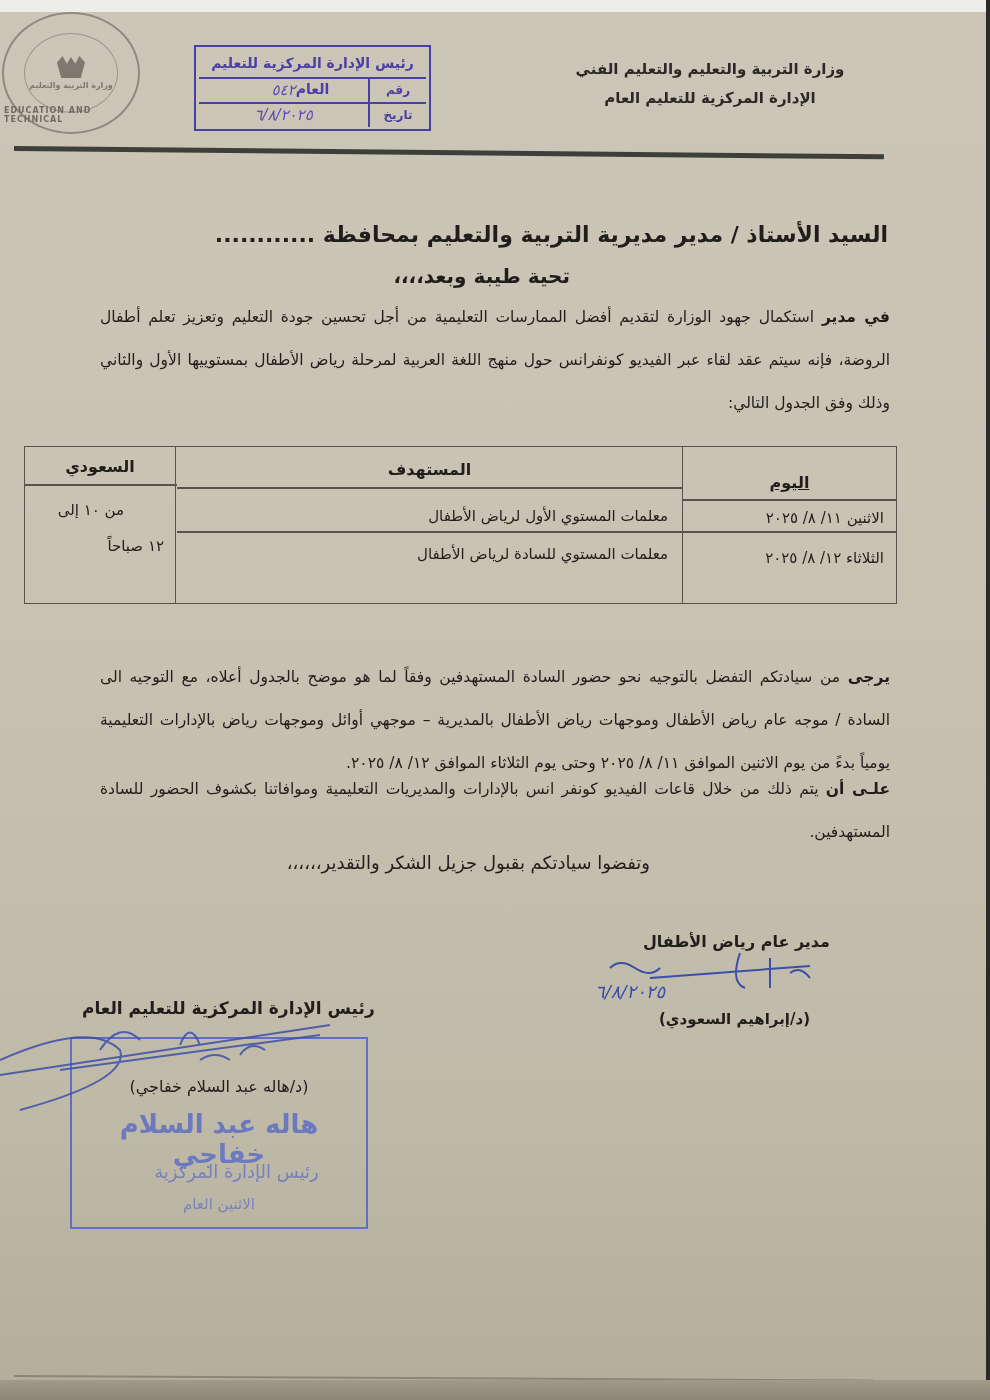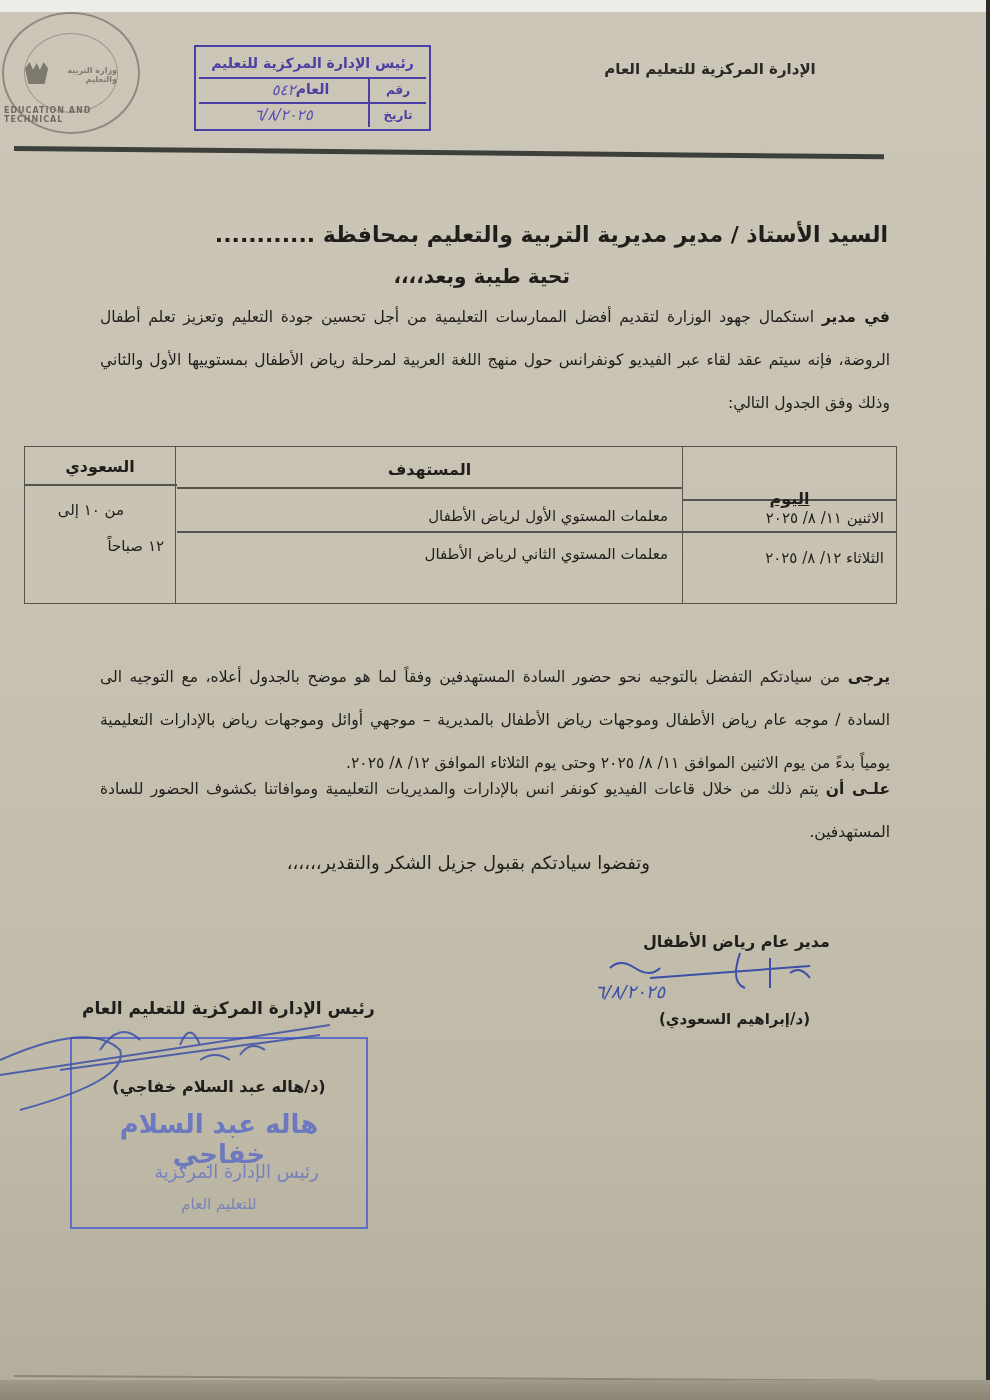--- a/index.html
+++ b/index.html
@@ -10,21 +10,21 @@
     color:#1f1e1b;
   }
   .topstrip { position:absolute; left:0; top:0; width:990px; height:12px; background:#ededea; }
   .rightedge { position:absolute; right:0; top:0; width:4px; height:1400px; background:#2b2a27; }
   .abs { position:absolute; }
   .rtl { direction:rtl; unicode-bidi:embed; }
 
   
   .ministry { right:140px; top:55px; text-align:center; font-weight:bold; font-size:15px; line-height:29px; width:280px; color:#2a2926; }
   .seal { left:2px; top:12px; width:138px; height:122px; border-radius:50%; border:2px solid #8e8a80; box-sizing:border-box; display:flex; align-items:center; justify-content:center; }
-  .seal-inner { width:92px; height:78px; border-radius:50%; border:1.5px solid #9a968c; display:flex; flex-direction:row; align-items:center; justify-content:center; }
+  .seal-inner { width:92px; height:78px; border-radius:50%; border:1.5px solid #9a968c; display:flex; flex-direction:column; align-items:center; justify-content:center; }
   .seal-eagle { width:28px; height:22px; background:#7d796f; clip-path:polygon(0 30%,20% 0,35% 35%,50% 5%,65% 35%,80% 0,100% 30%,85% 100%,15% 100%); }
   .seal-text { font-size:8px; color:#7d796f; margin-top:3px; font-weight:bold; }
   .seal-ring { position:absolute; bottom:8px; font-size:8px; font-weight:bold; color:#6f6b61; letter-spacing:1px; }
 
   .stamp { left:194px; top:45px; width:237px; height:86px; border:2.5px solid #4c3fa3; box-sizing:border-box; padding:3px; color:#4c3fa3; }
   .stamp-title { text-align:center; font-weight:bold; font-size:14px; border-bottom:2px solid #4c3fa3; height:27px; line-height:26px; }
   .stamp-row { display:flex; height:23px; border-bottom:2px solid #4c3fa3; }
   .stamp-row:last-child { border-bottom:none; }
   .stamp-label { width:56px; border-left:2px solid #4c3fa3; font-weight:bold; font-size:12px; text-align:center; line-height:22px; }
   .stamp-value { flex:1; text-align:center; font-size:15px; line-height:22px; font-style:italic; color:#5a4fb0; }
@@ -50,21 +50,21 @@
   .p3 { top:768px; line-height:43px; }
   .closing { right:340px; top:852px; font-weight:normal; font-size:18px; }
 
   
   .sig1-title { right:160px; top:932px; font-weight:bold; font-size:16px; }
   .sig1-name { right:180px; top:1010px; font-weight:bold; font-size:15px; }
   .sig1-scrawl { left:590px; top:948px; width:240px; height:60px; }
 
   .sig2-title { left:82px; top:998px; font-weight:bold; font-size:17px; }
   .stamp2 { left:70px; top:1037px; width:298px; height:192px; border:2.5px solid #5f6fc4; box-sizing:border-box; color:#5f6fc4; text-align:center; }
-  .stamp2-name { position:absolute; left:0; right:0; top:38px; font-weight:bold; font-size:16px; color:#1f1e1b; }
+  .stamp2-name { position:absolute; left:0; right:0; top:38px; font-weight:normal; font-size:16px; color:#1f1e1b; }
   .stamp2-l1 { position:absolute; left:0; right:0; top:70px; font-weight:bold; font-size:26px; letter-spacing:3px; opacity:.85; }
   .stamp2-l2 { position:absolute; left:0; right:0; top:122px; font-size:18px; letter-spacing:4px; opacity:.75;padding-left:35px; }
   .stamp2-l3 { position:absolute; left:0; right:0; top:156px; font-size:15px; letter-spacing:4px; opacity:.7; }
   .sig2-scrawl { left:0; top:1000px; width:360px; height:120px; }
 
   .bottom-shadow { left:0; top:1380px; width:990px; height:20px; background:linear-gradient(180deg, #a09a89, #8a8575); }
   .bottom-line { left:14px; top:1375px; width:860px; height:1.5px; background:#8a8677; transform:rotate(0.3deg); transform-origin:left center;}
 </style>
 </head>
 <body>
@@ -86,20 +86,21 @@
     <div class="stamp-label">رقم</div>
     <div class="stamp-value">٥٤٢</div>
   </div>
   <div class="stamp-row">
     <div class="stamp-label">تاريخ</div>
     <div class="stamp-value">٦/٨/٢٠٢٥</div>
   </div>
 </div>
 
 <div class="abs ministry rtl">
+  <div>وزارة التربية والتعليم والتعليم الفني</div>
   <div>الإدارة المركزية للتعليم العام</div>
 </div>
 
 <div class="abs rule"></div>
 
 <div class="abs addressee rtl">السيد الأستاذ / مدير مديرية التربية والتعليم بمحافظة ............</div>
 <div class="abs greeting rtl">تحية طيبة وبعد،،،،</div>
 
 <div class="abs para p1 rtl">
   <b>في مدير</b><span> استكمال جهود الوزارة لتقديم أفضل الممارسات التعليمية من أجل تحسين جودة التعليم وتعزيز تعلم أطفال الروضة، فإنه سيتم عقد لقاء عبر الفيديو كونفرانس حول منهج اللغة العربية لمرحلة رياض الأطفال بمستوييها الأول والثاني وذلك وفق الجدول التالي:</span>
@@ -109,26 +110,26 @@
   <div class="col" style="left:150px;"></div>
   <div class="col" style="left:657px;"></div>
 
   <div class="hline" style="left:0; width:152px; top:37px;"></div>
   <div class="hline" style="left:152px; width:506px; top:40px;"></div>
   <div class="hline" style="left:658px; width:213px; top:52px;"></div>
   <div class="hline" style="left:152px; width:720px; top:84px;"></div>
 
   <div class="abs th rtl" style="left:0; width:150px; top:10px;">السعودي</div>
   <div class="abs th rtl" style="left:152px; width:505px; top:13px;">المستهدف</div>
-  <div class="abs th rtl" style="left:658px; width:213px; top:42px;text-decoration:underline;">اليوم</div>
+  <div class="abs th rtl" style="left:658px; width:213px; top:26px;text-decoration:underline;">اليوم</div>
 
   <div class="abs cell rtl" style="right:12px; top:62px;">الاثنين ١١/ ٨/ ٢٠٢٥</div>
   <div class="abs cell rtl" style="right:228px; top:60px;">معلمات المستوي الأول لرياض الأطفال</div>
   <div class="abs cell rtl" style="right:12px; top:102px;">الثلاثاء ١٢/ ٨/ ٢٠٢٥</div>
-  <div class="abs cell rtl" style="right:228px; top:98px;">معلمات المستوي الثاني لرياض الأطفال</div>
+  <div class="abs cell rtl" style="right:228px; top:98px;">معلمات المستوي للسادة لرياض الأطفال</div>
 
   <div class="abs cell rtl" style="right:772px; top:54px;">من ١٠ إلى</div>
   <div class="abs cell rtl" style="right:732px; top:90px;">١٢ صباحاً</div>
 </div>
 
 <div class="abs para p2 rtl">
   <b>يرجى</b><span> من سيادتكم التفضل بالتوجيه نحو حضور السادة المستهدفين وفقاً لما هو موضح بالجدول أعلاه، مع التوجيه الى السادة / موجه عام رياض الأطفال وموجهات رياض الأطفال بالمديرية – موجهي أوائل وموجهات رياض بالإدارات التعليمية يومياً بدءً من يوم الاثنين الموافق ١١/ ٨/ ٢٠٢٥ وحتى يوم الثلاثاء الموافق ١٢/ ٨/ ٢٠٢٥.</span>
 </div>
 
 <div class="abs para p3 rtl">
@@ -141,21 +142,21 @@
 <svg class="abs sig1-scrawl" viewBox="0 0 240 60">
   <path d="M20 20 q10 -10 25 0 t25 0 M60 30 L220 18 M150 5 q-10 30 5 35 M180 10 l0 30 M200 25 q10 -8 20 5" stroke="#3b4fa8" stroke-width="2" fill="none"></path>
   <text x="5" y="50" font-size="18" fill="#3b4fa8" font-style="italic">٦/٨/٢٠٢٥</text>
 </svg>
 <div class="abs sig1-name rtl">(د/إبراهيم السعودي)</div>
 
 <div class="abs stamp2 rtl">
   <div class="stamp2-name">(د/هاله عبد السلام خفاجي)</div>
   <div class="stamp2-l1">هاله عبد السلام خفاجي</div>
   <div class="stamp2-l2">رئيس الإدارة المركزية</div>
-  <div class="stamp2-l3">للتعليم العام</div>
+  <div class="stamp2-l3">الاثنين العام</div>
 </div>
 <div class="abs sig2-title rtl">رئيس الإدارة المركزية للتعليم العام</div>
 <svg class="abs sig2-scrawl" viewBox="0 0 360 120">
   <path d="M0 60 Q90 20 120 50 Q130 80 20 110 M0 75 L330 25 M60 70 L320 35 M100 50 q20 -30 40 -10 M180 45 q10 -25 20 0 M200 60 q15 -10 30 0 M240 55 q10 -15 25 -5" stroke="#3b4fa8" stroke-width="2" fill="none" opacity="0.85"></path>
 </svg>
 
 <div class="abs bottom-line"></div>
 <div class="abs bottom-shadow"></div>
 
 </body></html>

